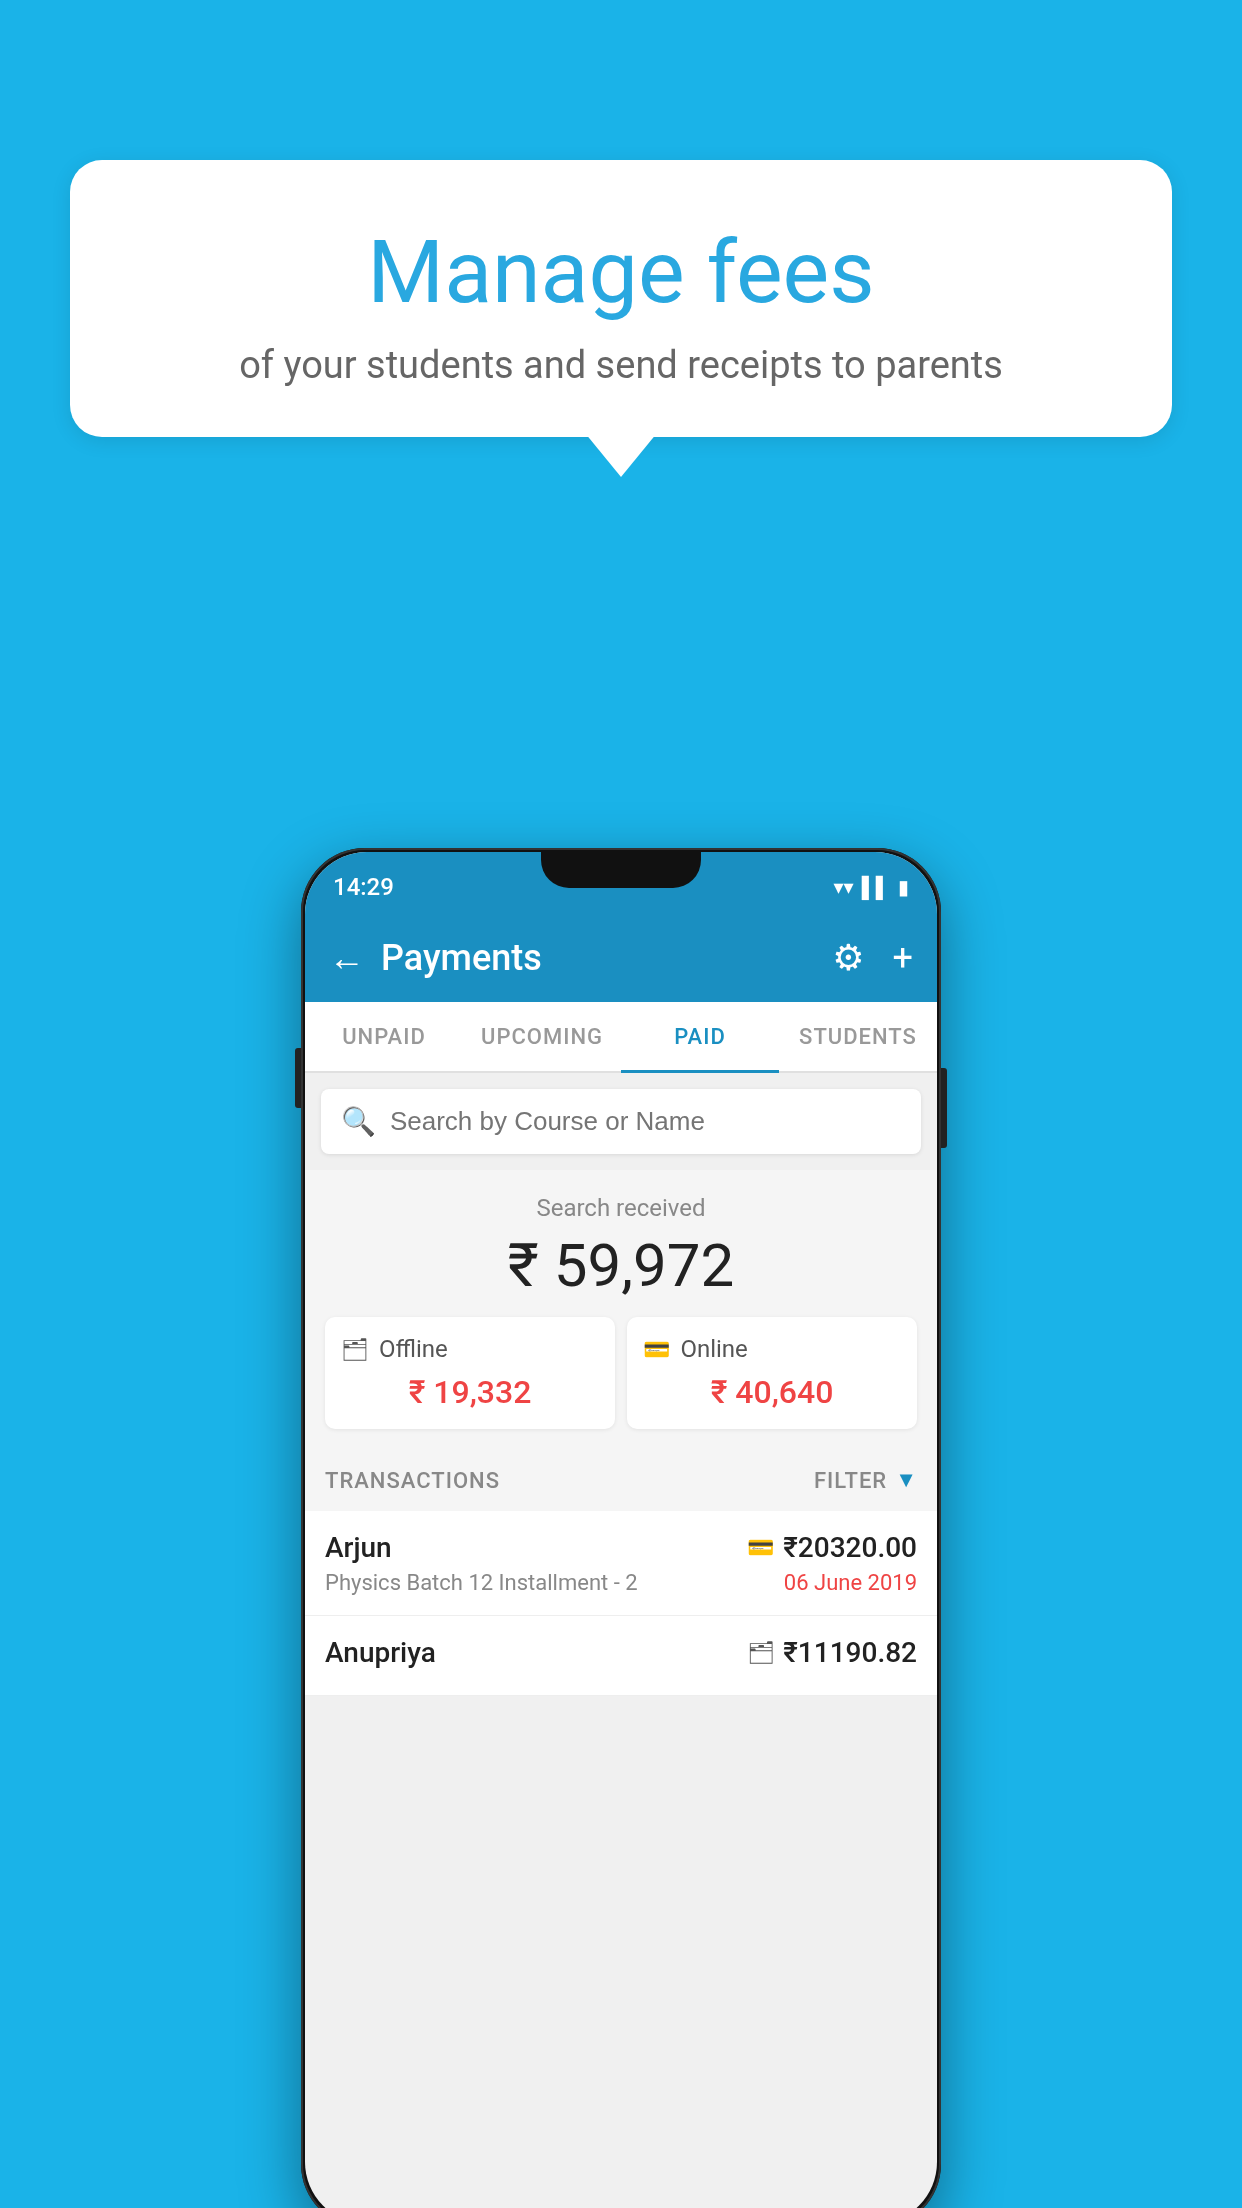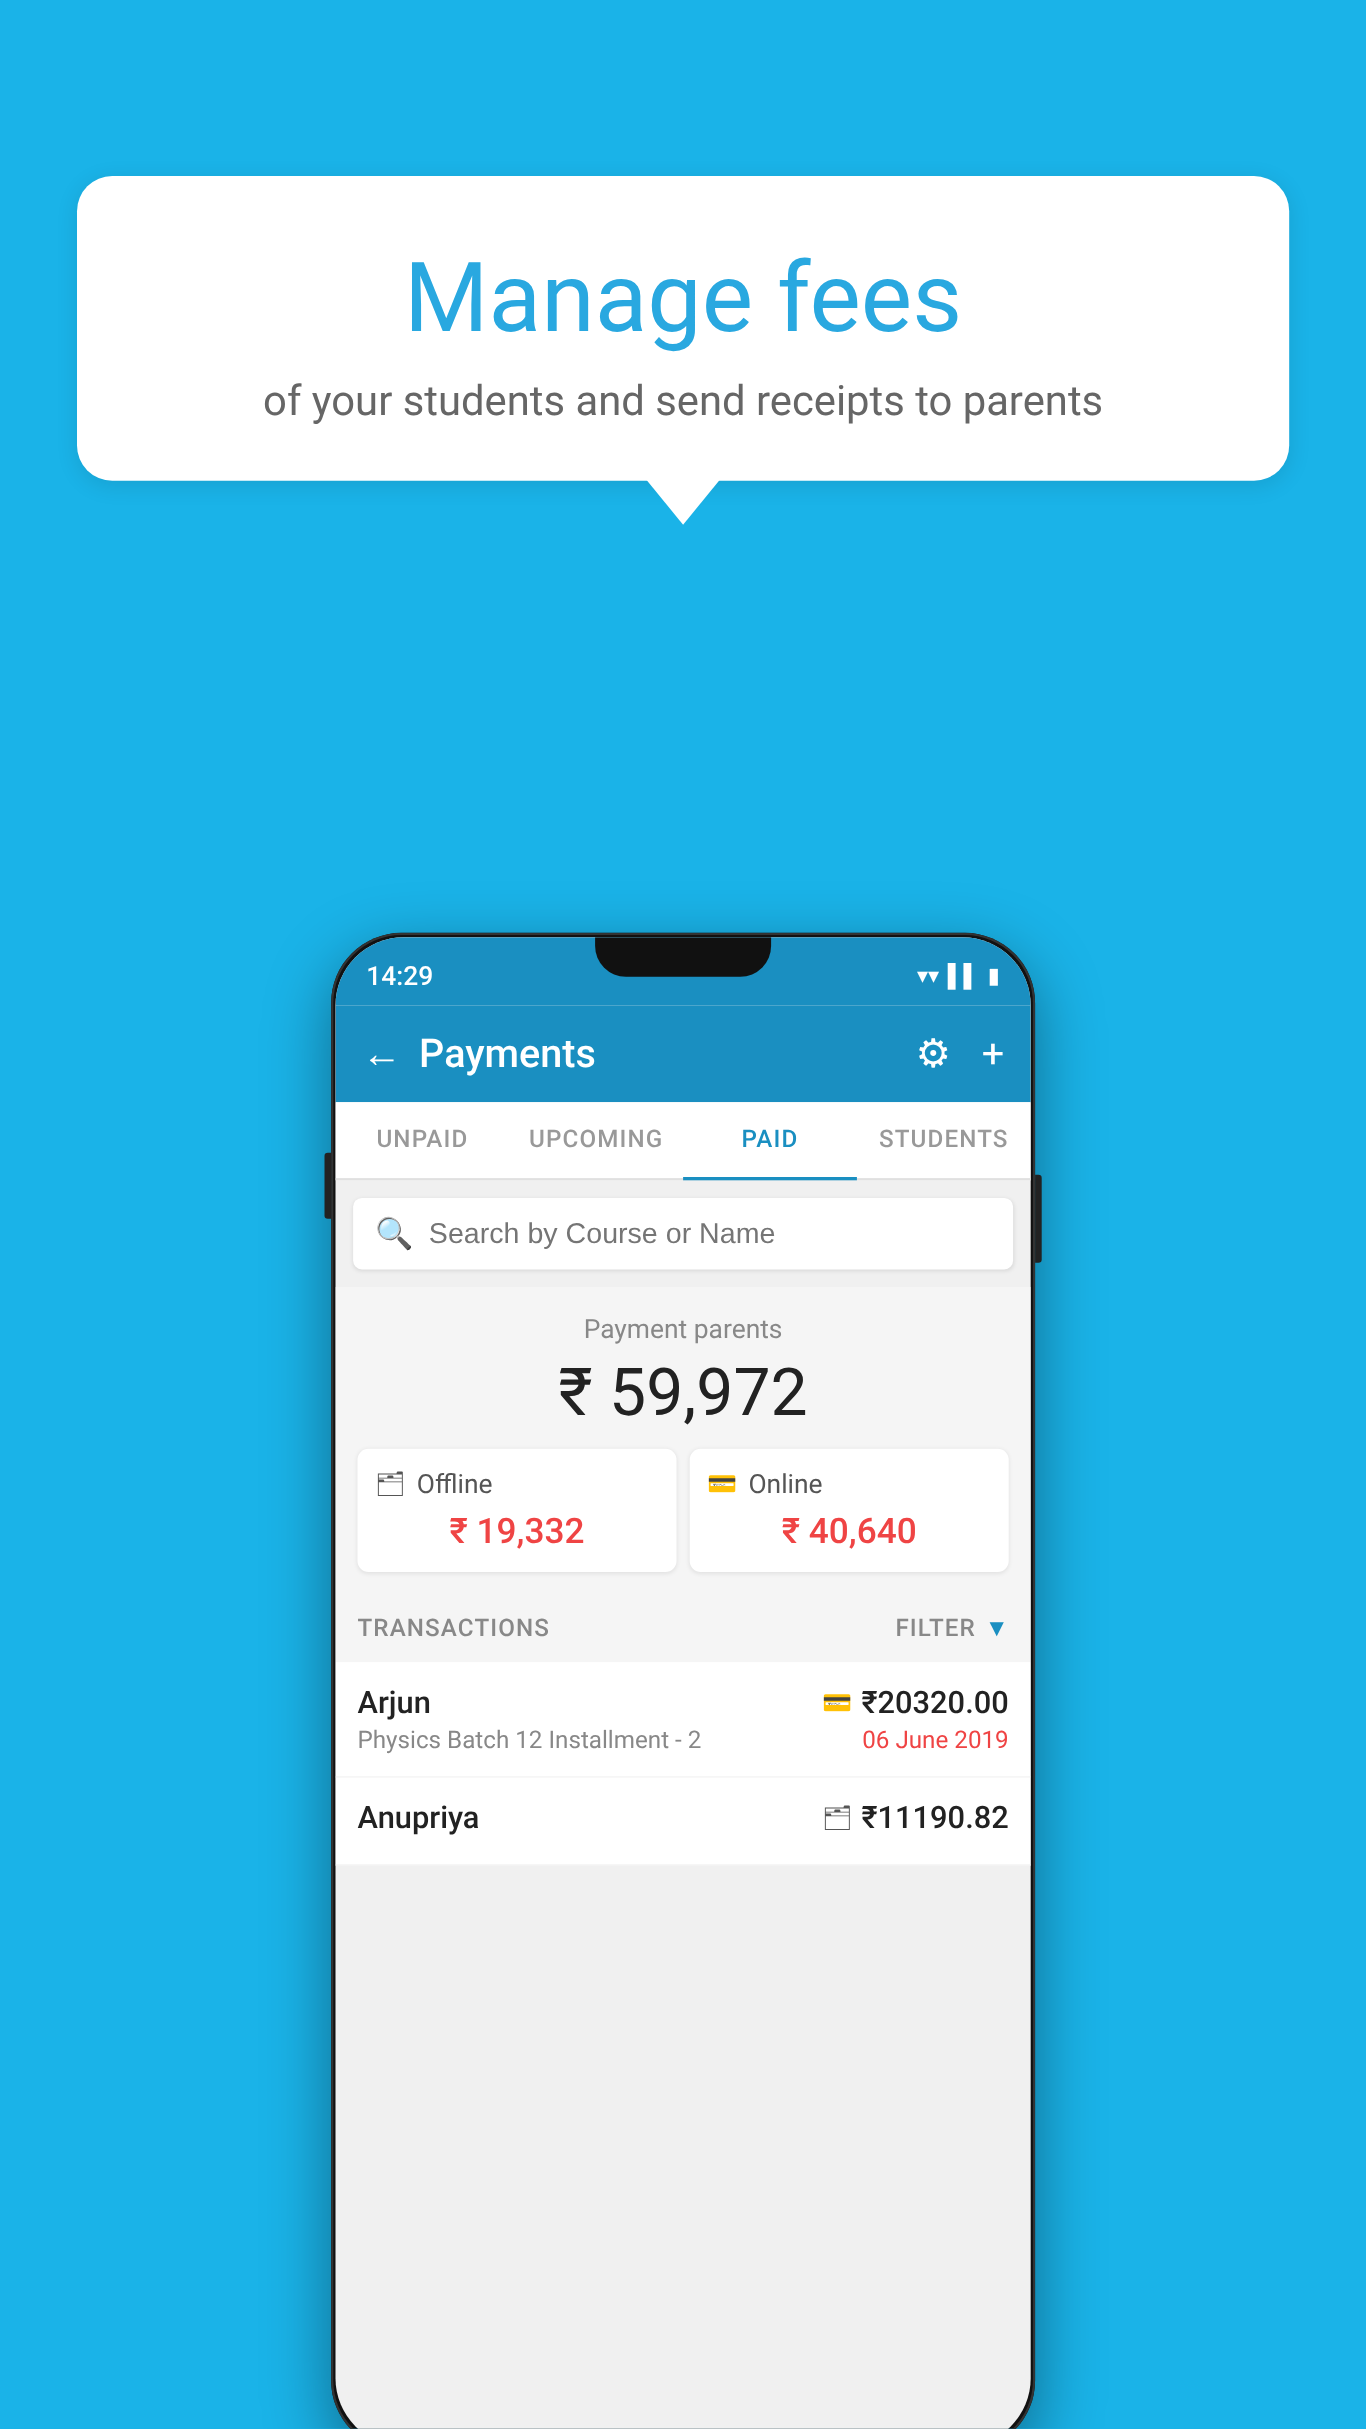--- a/index.html
+++ b/index.html
@@ -433,21 +433,21 @@
         <span>STUDENTS</span>
       </div>
     </div>
 
     <div class="search-bar">
       <span class="search-icon">🔍</span>
       <input type="text" placeholder="Search by Course or Name" style="">
     </div>
 
     <div class="payment-summary">
-      <div class="payment-received-label">Payment parents</div>
+      <div class="payment-received-label">Search received</div>
       <div class="payment-amount">₹ 59,972</div>
       <div class="payment-cards">
         <div class="payment-card">
           <div class="payment-card-header">
             <span class="payment-card-icon">🗂</span>
             <span class="payment-card-type">Offline</span>
           </div>
           <div class="payment-card-amount">₹ 19,332</div>
         </div>
         <div class="payment-card">

